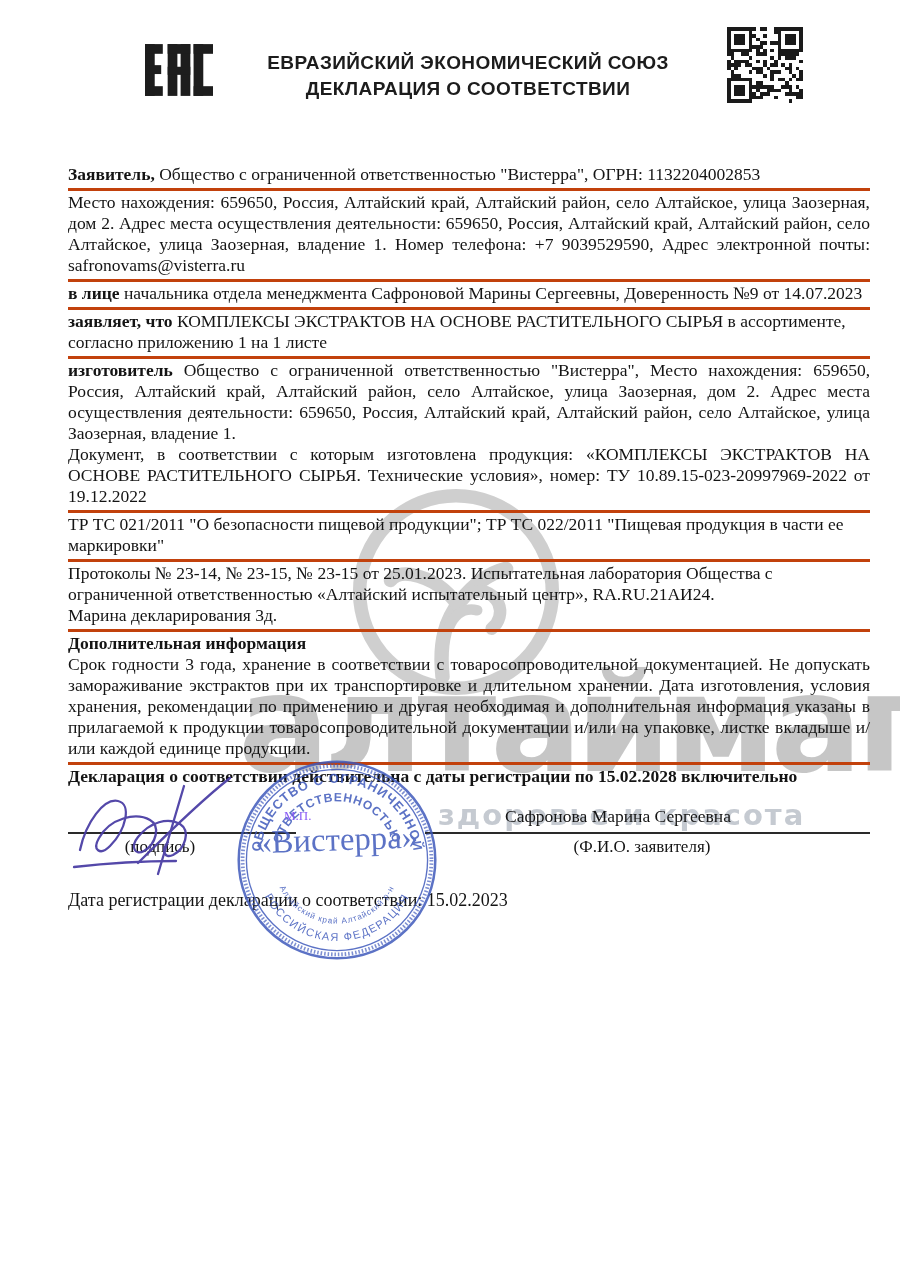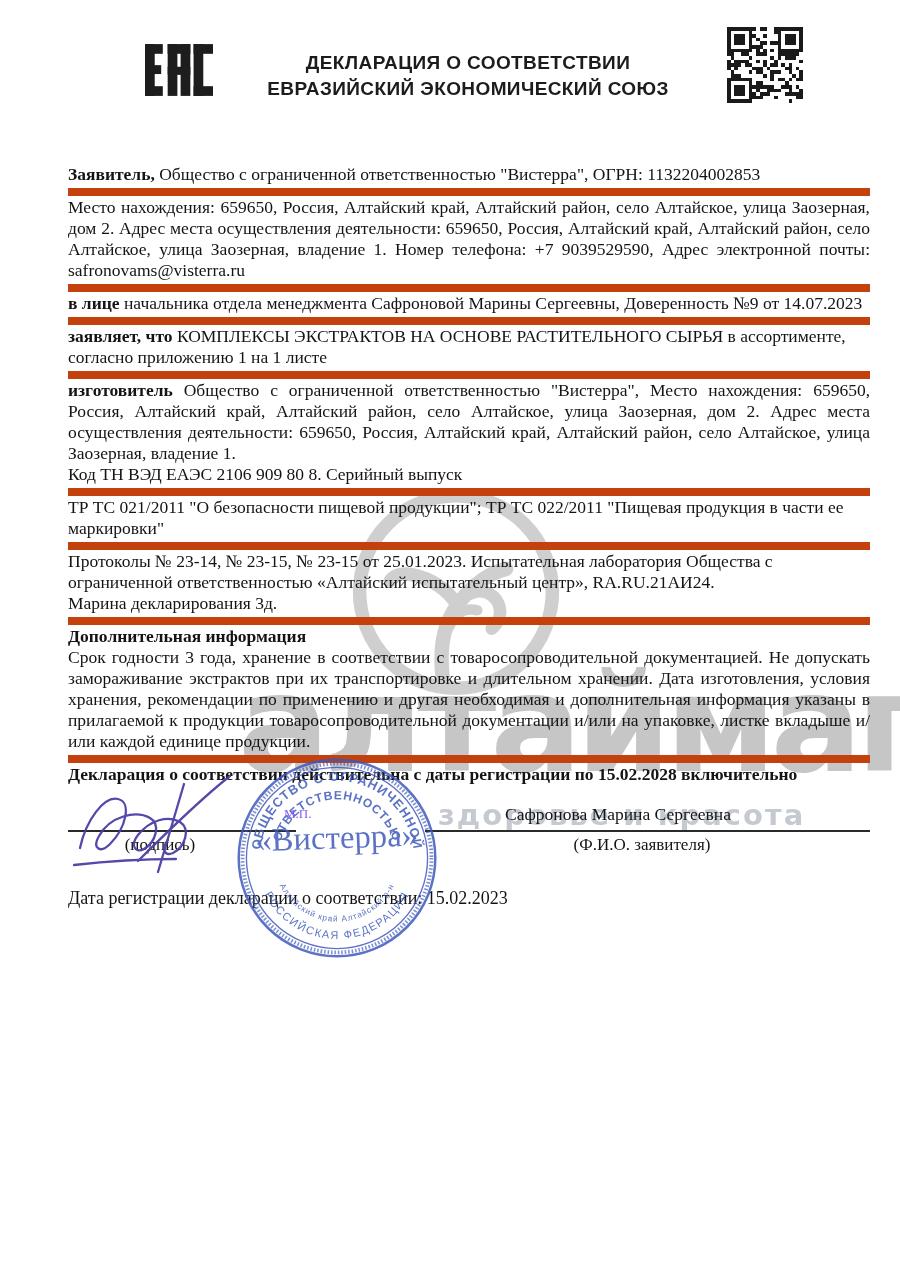--- a/index.html
+++ b/index.html
@@ -14,21 +14,21 @@
   
   .wm-logo{position:absolute;left:350px;top:486px;width:212px;height:212px;opacity:.42;z-index:0;}
   .wm-brand{position:absolute;left:238px;top:656px;z-index:0;font-family:"DejaVu Sans",sans-serif;
             font-weight:bold;font-size:136px;line-height:1;letter-spacing:-6px;color:#8f8f8f;opacity:.5;white-space:nowrap;}
   .wm-tagline{position:absolute;left:438px;top:798px;z-index:0;font-family:"DejaVu Sans",sans-serif;
               font-weight:bold;font-size:29px;letter-spacing:2px;color:#b7bdc6;opacity:.8;white-space:nowrap;}
   
   .doc{position:absolute;left:68px;top:163px;width:802px;z-index:1;
        font-size:17.5px;line-height:21px;}
   .doc p{margin:0;}
-  .sec{border-bottom:8px solid #c2410c;padding:1px 0 3px;}
+  .sec{border-bottom:3px solid #c2410c;padding:1px 0 3px;}
   .sec:last-of-type{border-bottom:none;}
   .just{text-align:justify;}
   b{font-weight:bold;}
   .novline{border-bottom:none;}
   
   .sig-area{position:relative;height:100px;}
   .sigline{position:absolute;top:42px;height:0;border-top:2px solid #2a2a2a;}
   .sigline.left{left:0;width:228px;}
   .sigline.right{left:357px;width:445px;}
   .cap{position:absolute;font-size:17px;text-align:center;}
@@ -67,22 +67,22 @@
     <rect x="28" y="0" width="12" height="64"></rect>
       <rect x="44" y="0" width="12" height="64"></rect>
     <rect x="28" y="0" width="28" height="12"></rect>
       <rect x="28" y="28" width="28" height="10"></rect>
     <rect x="60" y="0" width="12" height="64"></rect>
       <rect x="60" y="0" width="24" height="12"></rect>
     <rect x="60" y="52" width="24" height="12"></rect>
   </svg>
 
   <div class="title">
+    <div>ЕВРАЗИЙСКИЙ ЭКОНОМИЧЕСКИЙ СОЮЗ</div>
     <div>ДЕКЛАРАЦИЯ О СООТВЕТСТВИИ</div>
-    <div>ЕВРАЗИЙСКИЙ ЭКОНОМИЧЕСКИЙ СОЮЗ</div>
   </div>
 
   <div class="qr"><svg viewBox="0 0 21 21" width="76" height="76" shape-rendering="crispEdges" fill="#1a1a1a">
         <rect x="0" y="0" width="1" height="1"></rect>
         <rect x="1" y="0" width="1" height="1"></rect>
         <rect x="2" y="0" width="1" height="1"></rect>
         <rect x="3" y="0" width="1" height="1"></rect>
         <rect x="4" y="0" width="1" height="1"></rect>
         <rect x="5" y="0" width="1" height="1"></rect>
         <rect x="6" y="0" width="1" height="1"></rect>
@@ -322,21 +322,21 @@
     </div>
 
     <div class="sec">
       <p><b>заявляет, что</b>
          <span>КОМПЛЕКСЫ ЭКСТРАКТОВ НА ОСНОВЕ РАСТИТЕЛЬНОГО СЫРЬЯ в ассортименте, согласно приложению 1 на 1 листе</span></p>
     </div>
 
     <div class="sec">
       <p class="just"><b>изготовитель</b>
          <span>Общество с ограниченной ответственностью "Вистерра", Место нахождения: 659650, Россия, Алтайский край, Алтайский район, село Алтайское, улица Заозерная, дом 2. Адрес места осуществления деятельности: 659650, Россия, Алтайский край, Алтайский район, село Алтайское, улица Заозерная, владение 1.</span></p>
-      <p>Код ТН ВЭД ЕАЭС 2106 909 80 8.  Серийный выпуск</p>
+      <p class="just">Документ, в соответствии с которым изготовлена продукция: «КОМПЛЕКСЫ ЭКСТРАКТОВ НА ОСНОВЕ РАСТИТЕЛЬНОГО СЫРЬЯ.  Технические условия», номер: ТУ 10.89.15-023-20997969-2022 от 19.12.2022</p>
     </div>
 
     <div class="sec">
       <p>ТР ТС 021/2011 "О безопасности пищевой продукции"; ТР ТС 022/2011 "Пищевая продукция в части ее маркировки"</p>
     </div>
 
     <div class="sec">
       <p>Протоколы № 23-14, № 23-15,  № 23-15 от 25.01.2023.  Испытательная лаборатория Общества с ограниченной ответственностью «Алтайский испытательный центр», RA.RU.21АИ24.</p>
       <p>Марина декларирования 3д.</p>
     </div>

